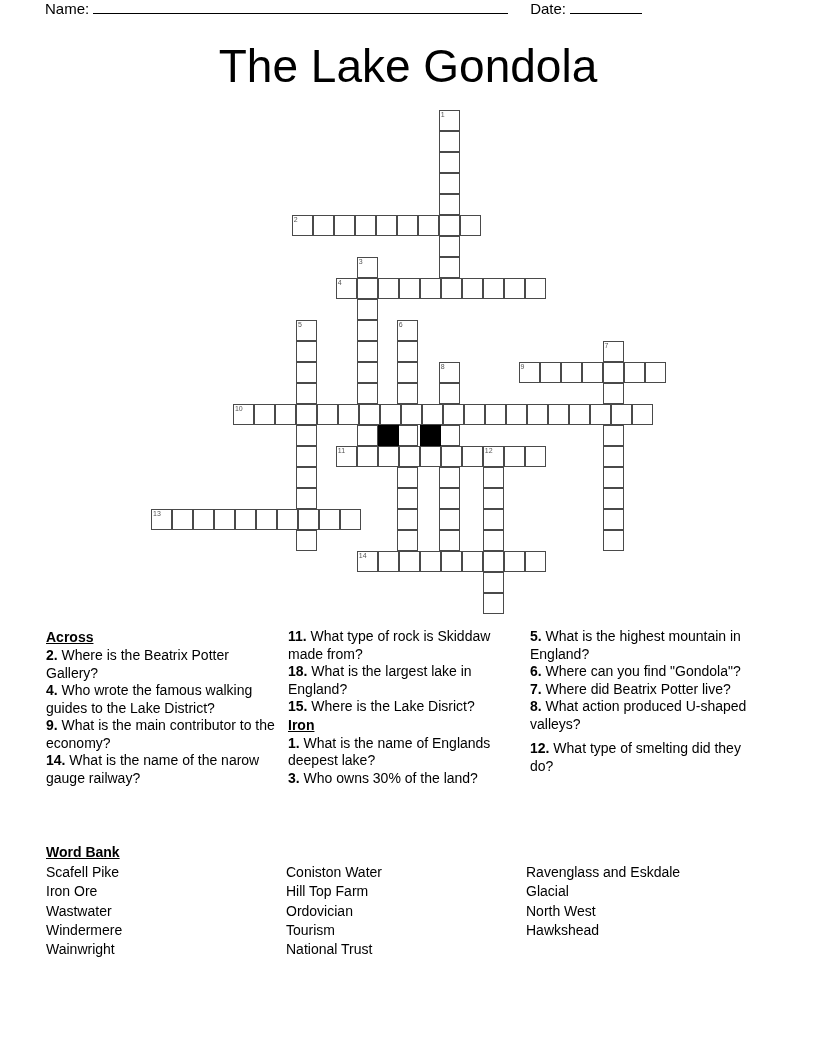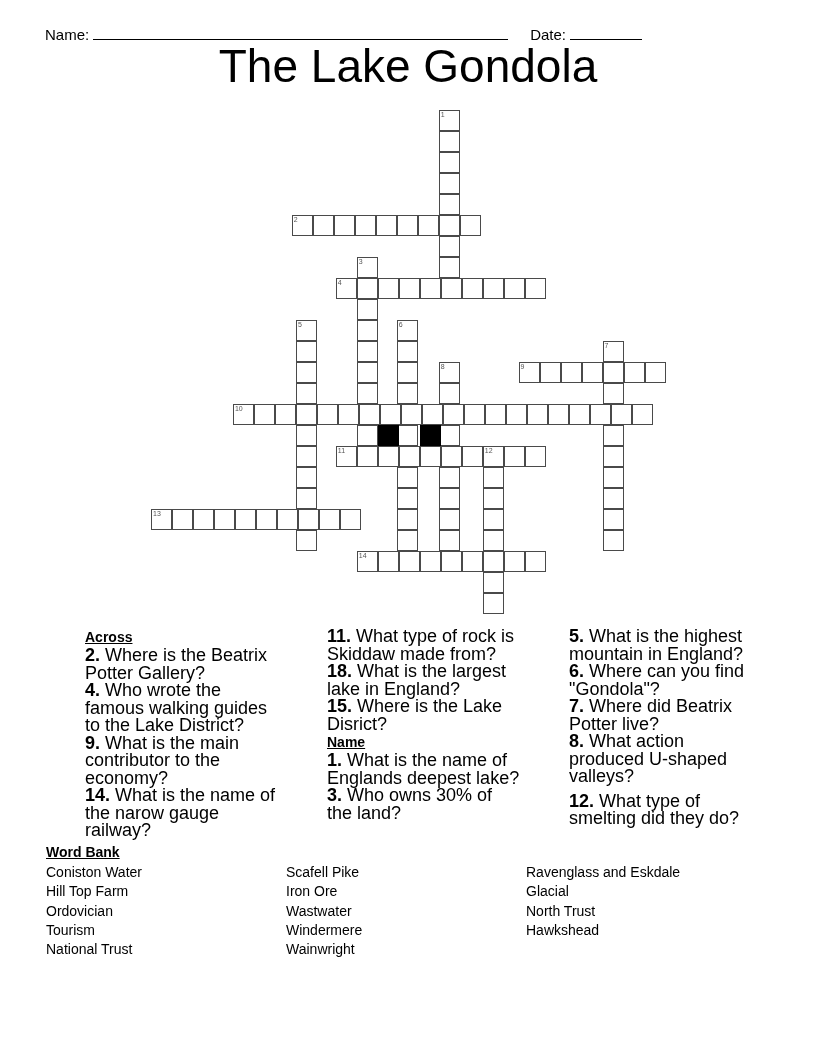--- a/index.html
+++ b/index.html
@@ -11,21 +11,21 @@
     position:relative;
     overflow:hidden;
   }
 
   
   #name-date-row{
     position:absolute; left:0; top:0; width:816px; height:28px;
     display:flex; align-items:baseline;
     font-size:15px;
   }
-  .nd-label{ white-space:nowrap;margin-top:26px; }
+  .nd-label{ white-space:nowrap; }
   #name-label{ margin-left:45px; }
   #name-rule{
     display:inline-block;
     width:415px; margin:0 0 0 4px;
     border-bottom:1px solid #000;
     height:13px;
   }
   #date-label{ margin-left:22px; }
   #date-rule{
     display:inline-block;
@@ -70,31 +70,31 @@
 
   
   #clues{
     position:absolute;
     left:46px; top:628px;
     width:726px;
     display:flex;
     gap:0px;
     align-items:flex-start;
   }
-  .clue-col{ width:242px; padding-right:8px; box-sizing:border-box;margin-left:39px; }
+  .clue-col{ width:242px; padding-right:8px; box-sizing:border-box; }
   .clue-col p{ margin:0; }
   .sect-head{
     font-weight:bold;
     text-decoration:underline;
     font-size:14px;
     line-height:18px;
     margin:0 0 1px 0;
   }
   .clue{
-    font-size:18px;
+    font-size:14px;
     line-height:17.5px;
     margin:0;
   }
   .clue b{ font-weight:bold; }
   .clue-gap{ height:7px; }
 
   
   #word-bank{
     position:absolute;
     left:46px; top:843px;
@@ -302,51 +302,51 @@
       <div class="sect-head">Across</div>
       <p class="clue"><b>2.</b> Where is the Beatrix Potter Gallery?</p>
       <p class="clue"><b>4.</b> Who wrote the famous walking guides to the Lake District?</p>
       <p class="clue"><b>9.</b> What is the main contributor to the economy?</p>
       <p class="clue"><b>14.</b> What is the name of the narow gauge railway?</p>
     </div>
   <div class="clue-col" id="clue-col-2">
       <p class="clue"><b>11.</b> What type of rock is Skiddaw made from?</p>
       <p class="clue"><b>18.</b> What is the largest lake in England?</p>
       <p class="clue"><b>15.</b> Where is the Lake Disrict?</p>
-      <div class="sect-head">Name</div>
+      <div class="sect-head">Iron</div>
       <p class="clue"><b>1.</b> What is the name of Englands deepest lake?</p>
       <p class="clue"><b>3.</b> Who owns 30% of the land?</p>
     </div>
   <div class="clue-col" id="clue-col-3">
       <p class="clue"><b>5.</b> What is the highest mountain in England?</p>
       <p class="clue"><b>6.</b> Where can you find "Gondola"?</p>
       <p class="clue"><b>7.</b> Where did Beatrix Potter live?</p>
       <p class="clue"><b>8.</b> What action produced U-shaped valleys?</p>
       <div class="clue-gap"></div>
       <p class="clue"><b>12.</b> What type of smelting did they do?</p>
     </div>
 </div>
 
 <div id="word-bank">
   <div id="word-bank-title">Word Bank</div>
   <div id="word-bank-cols">
+      <div class="wb-col">
+        <div class="wb-item">Scafell Pike</div>
+        <div class="wb-item">Iron Ore</div>
+        <div class="wb-item">Wastwater</div>
+        <div class="wb-item">Windermere</div>
+        <div class="wb-item">Wainwright</div>
+      </div>
       <div class="wb-col">
         <div class="wb-item">Coniston Water</div>
         <div class="wb-item">Hill Top Farm</div>
         <div class="wb-item">Ordovician</div>
         <div class="wb-item">Tourism</div>
         <div class="wb-item">National Trust</div>
       </div>
       <div class="wb-col">
-        <div class="wb-item">Scafell Pike</div>
-        <div class="wb-item">Iron Ore</div>
-        <div class="wb-item">Wastwater</div>
-        <div class="wb-item">Windermere</div>
-        <div class="wb-item">Wainwright</div>
-      </div>
-      <div class="wb-col">
         <div class="wb-item">Ravenglass and Eskdale</div>
         <div class="wb-item">Glacial</div>
-        <div class="wb-item">North Trust</div>
+        <div class="wb-item">North West</div>
         <div class="wb-item">Hawkshead</div>
       </div>
     </div>
 </div>
 
 </body></html>

